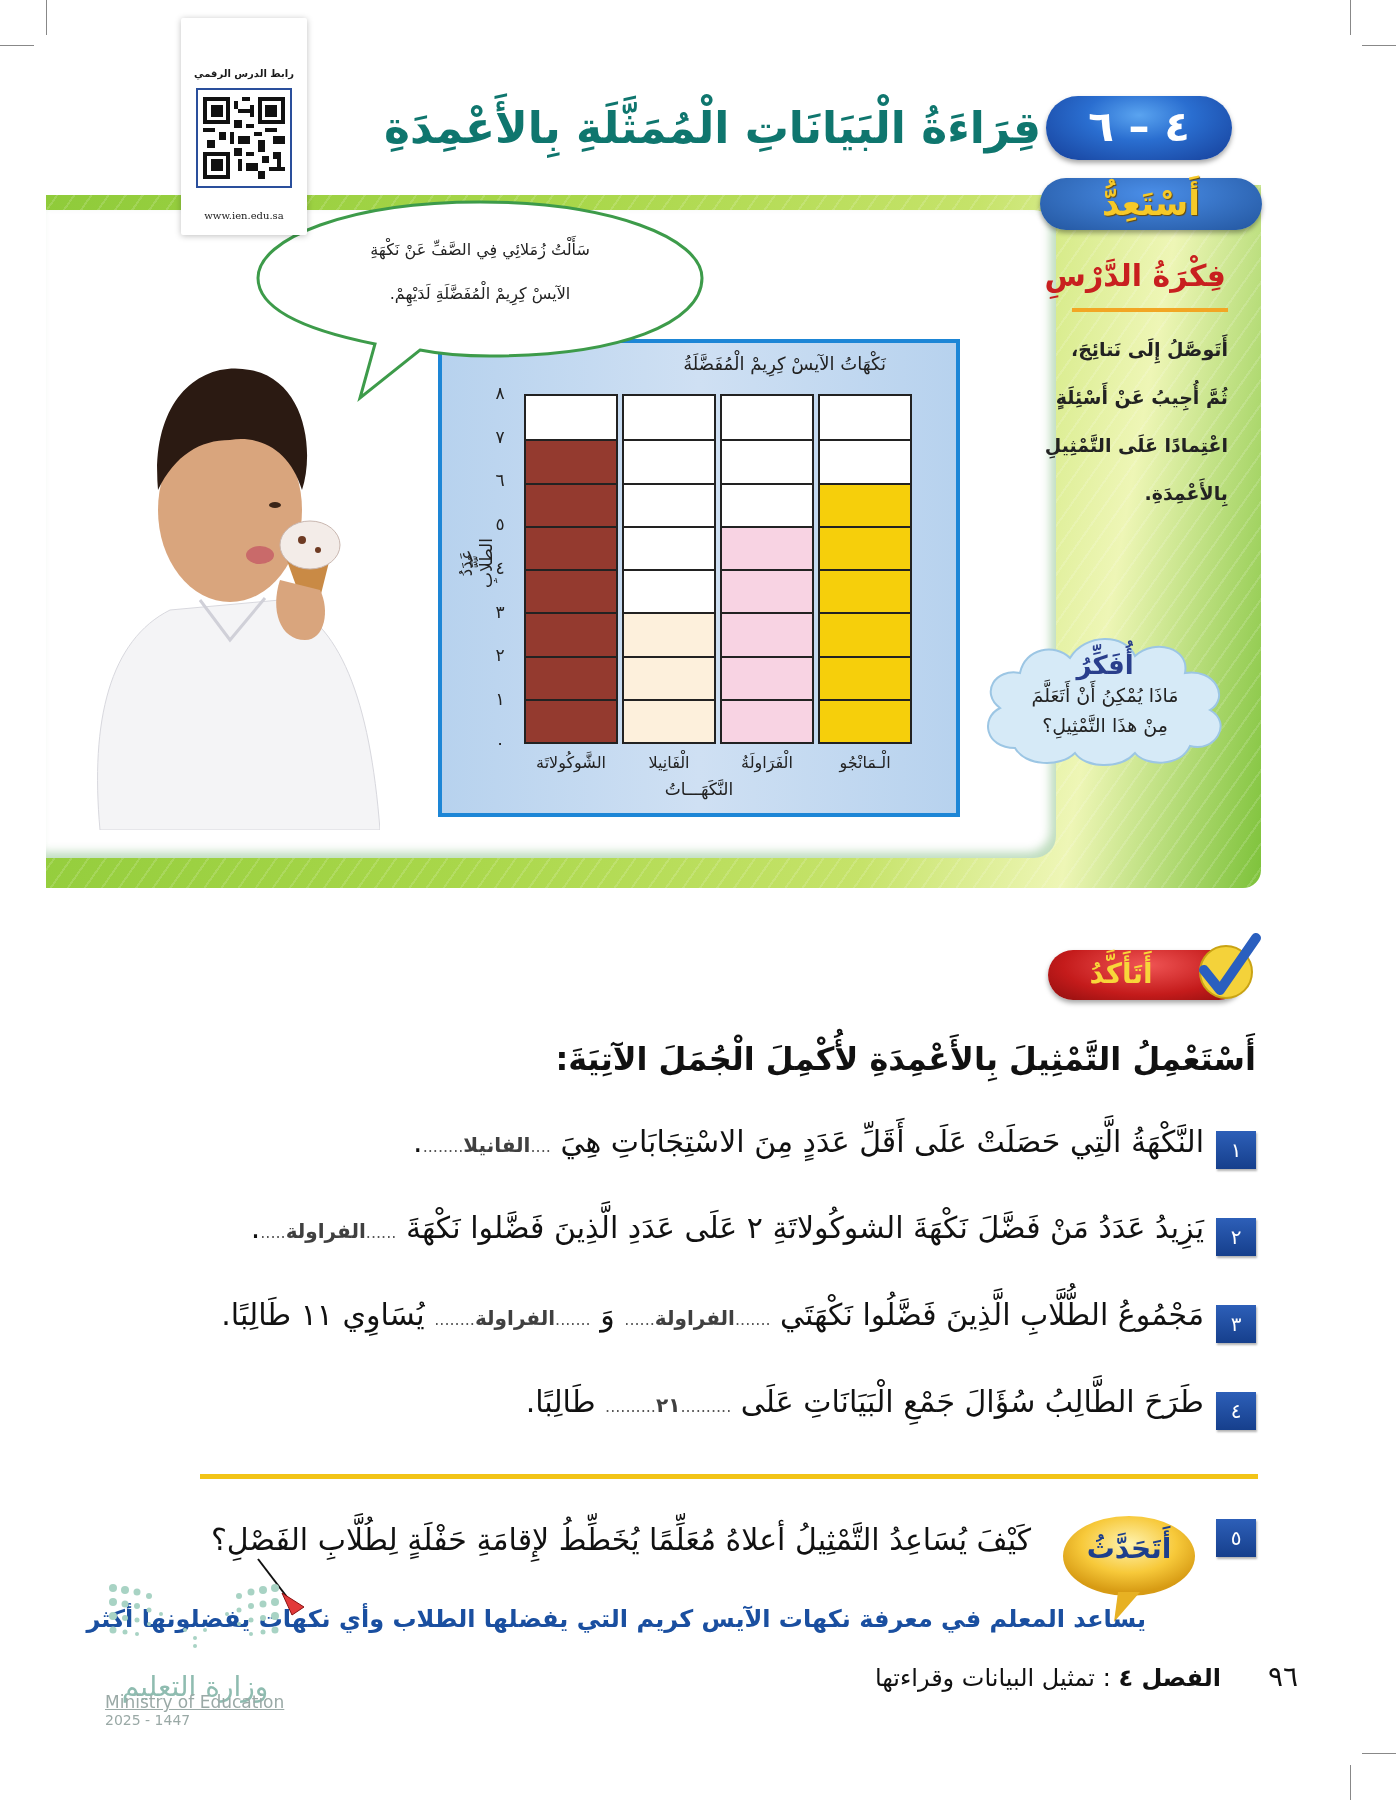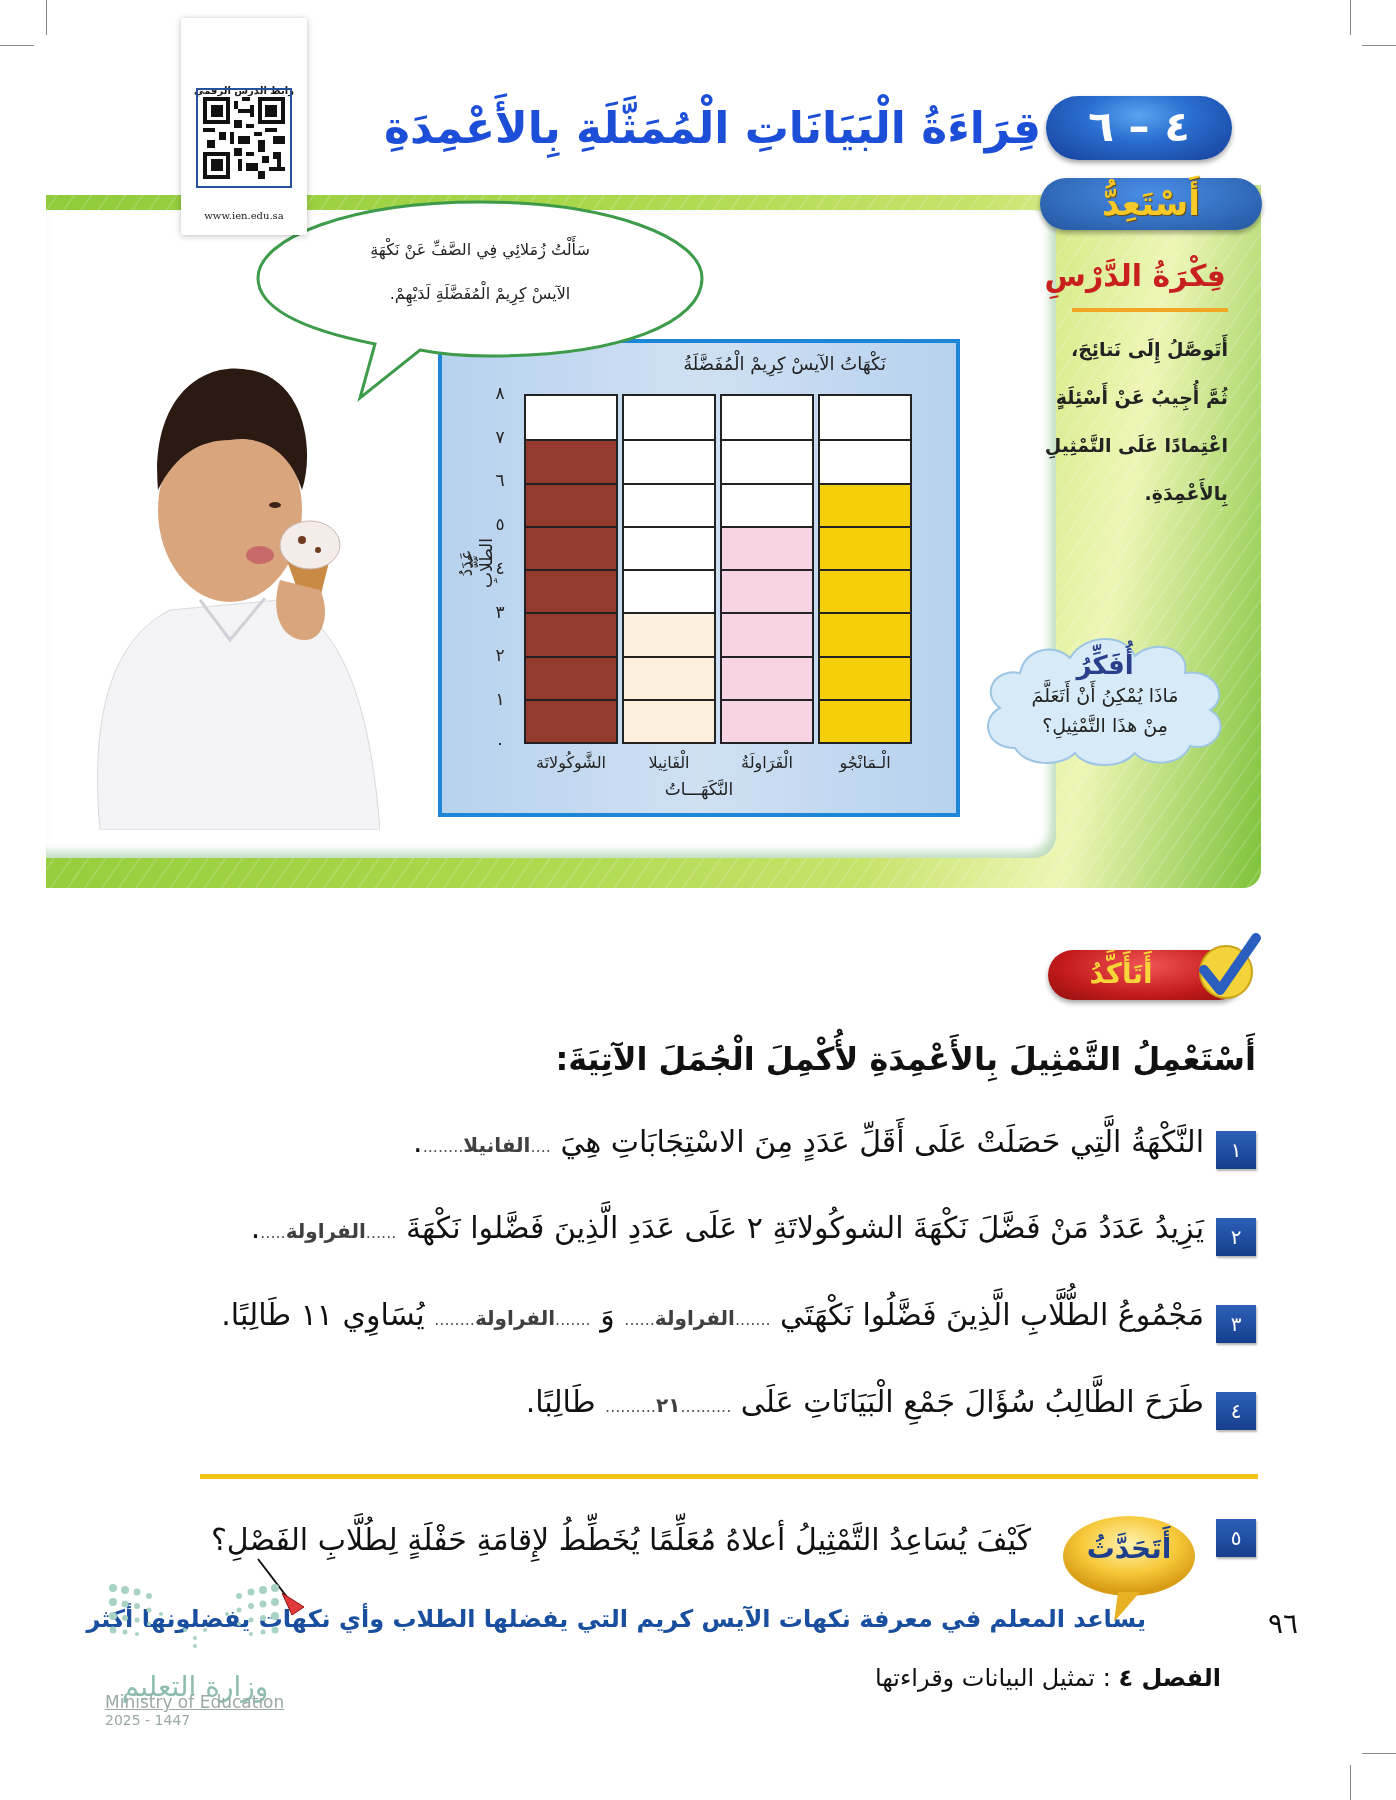--- a/index.html
+++ b/index.html
@@ -5,40 +5,40 @@
   * { box-sizing: border-box; margin: 0; padding: 0; }
   html, body { width: 1396px; height: 1800px; background: #ffffff; overflow: hidden; }
   body { position: relative; font-family: "DejaVu Sans", sans-serif; color: #1a1a1a; }
   .abs { position: absolute; }
 
   
   .crop { position: absolute; background: #888; }
 
   
   .qr-card { left: 181px; top: 18px; width: 126px; height: 217px; background: #fff; box-shadow: 0 1px 6px rgba(0,0,0,0.25); border-radius: 2px; }
-  .qr-label { position: absolute; top: 50px; width: 100%; text-align: center; font-size: 10px; font-weight: bold; direction: rtl; margin-top: 17px; }
+  .qr-label { position: absolute; top: 50px; width: 100%; text-align: center; font-size: 10px; font-weight: bold; direction: rtl; }
   .qr-box { position: absolute; left: 15px; top: 70px; width: 96px; height: 100px; border: 2px solid #2a4f9c; padding: 5px; }
   .qr-url { position: absolute; bottom: 14px; width: 100%; text-align: center; font-size: 10px; font-family: "DejaVu Serif", serif; }
 
   
   .banner { left: 46px; top: 185px; width: 1215px; height: 703px;
     background: linear-gradient(100deg, #8fcb3a 0%, #a9d74a 40%, #c6e36a 70%, #eef6b6 85%, #7dc23a 100%);
     border-radius: 0 0 18px 0; }
   .banner::after { content:""; position:absolute; inset:0;
     background: repeating-linear-gradient(125deg, rgba(255,255,255,0.14) 0 2px, transparent 2px 14px); border-radius: inherit; }
   .banner-top { left: 46px; top: 185px; width: 1010px; height: 10px; background: #fff; z-index: 1; }
 
   
   .panel { left: 46px; top: 210px; width: 1010px; height: 648px; background: #fff; border-radius: 0 22px 22px 0; box-shadow: inset -6px -6px 10px rgba(0,120,0,0.25); z-index: 2; }
 
   
   .num-pill { left: 1046px; top: 96px; width: 186px; height: 64px; border-radius: 32px;
     background: radial-gradient(ellipse at 50% 30%, #5aa4f0 0%, #2a6ed0 40%, #163f99 100%);
     box-shadow: 0 3px 5px rgba(0,0,0,0.35); z-index: 3; color: #fff; font-size: 42px; text-align: center; line-height: 62px; font-weight: bold; }
-  .title { right: 355px; top: 102px; font-size: 44px; font-weight: bold; color: #1d4ed8; z-index: 3; direction: rtl; white-space: nowrap; }
+  .title { right: 355px; top: 102px; font-size: 44px; font-weight: bold; color: #0f766e; z-index: 3; direction: rtl; white-space: nowrap; }
 
   .ready-pill { left: 1040px; top: 178px; width: 222px; height: 52px; border-radius: 26px;
     background: radial-gradient(ellipse at 50% 30%, #4a8ee8 0%, #23569f 100%);
     box-shadow: 0 3px 5px rgba(0,0,0,0.35); z-index: 4; color: #f6c928; font-size: 34px; font-weight: bold; text-align: center; line-height: 50px; direction: rtl; text-shadow: 1px 1px 1px #6b4a00; }
 
   
   .idea-title { right: 170px; top: 258px; z-index: 3; color: #c81f1f; font-size: 30px; font-weight: bold; direction: rtl; }
   .idea-line { left: 1072px; top: 308px; width: 156px; height: 4px; background: #f2a624; z-index: 3; }
   .idea-body { right: 168px; top: 325px; width: 200px; z-index: 3; direction: rtl; font-size: 19px; font-weight: bold; line-height: 48px; text-align: right; color: #222; }
 
@@ -88,21 +88,21 @@
   .arrow { left: 250px; top: 1555px; width: 70px; height: 70px; }
 
   
   .ministry { left: 76px; top: 1580px; width: 180px; height: 150px; margin-left: 29px; }
   .min-ar { position: absolute; left: 0; top: 90px; width: 180px; font-size: 28px; color: #8fbcb0; direction: rtl; text-align: center; }
   .min-en { position: absolute; left: 0; top: 108px; font-size: 17px; color: #9aa9a6; text-decoration: underline; }
   .min-year { position: absolute; left: 0; top: 128px; font-size: 14px; color: #9aa9a6; }
 
   .footer { right: 175px; top: 1664px; direction: rtl; font-size: 24px; white-space: nowrap; color: #111; }
   .footer b { font-weight: bold; }
-  .page-num { left: 1268px; top: 1607px; font-size: 28px; color: #111; }
+  .page-num { left: 1268px; top: 1660px; font-size: 28px; color: #111; }
 </style>
 </head>
 <body>
 
 <div class="crop" style="left:46px;top:0;width:1px;height:35px"></div>
 <div class="crop" style="left:0;top:45px;width:34px;height:1px"></div>
 <div class="crop" style="left:1350px;top:0;width:1px;height:35px"></div>
 <div class="crop" style="left:1362px;top:45px;width:34px;height:1px"></div>
 <div class="crop" style="left:1350px;top:1765px;width:1px;height:35px"></div>
 <div class="crop" style="left:1362px;top:1753px;width:34px;height:1px"></div>

